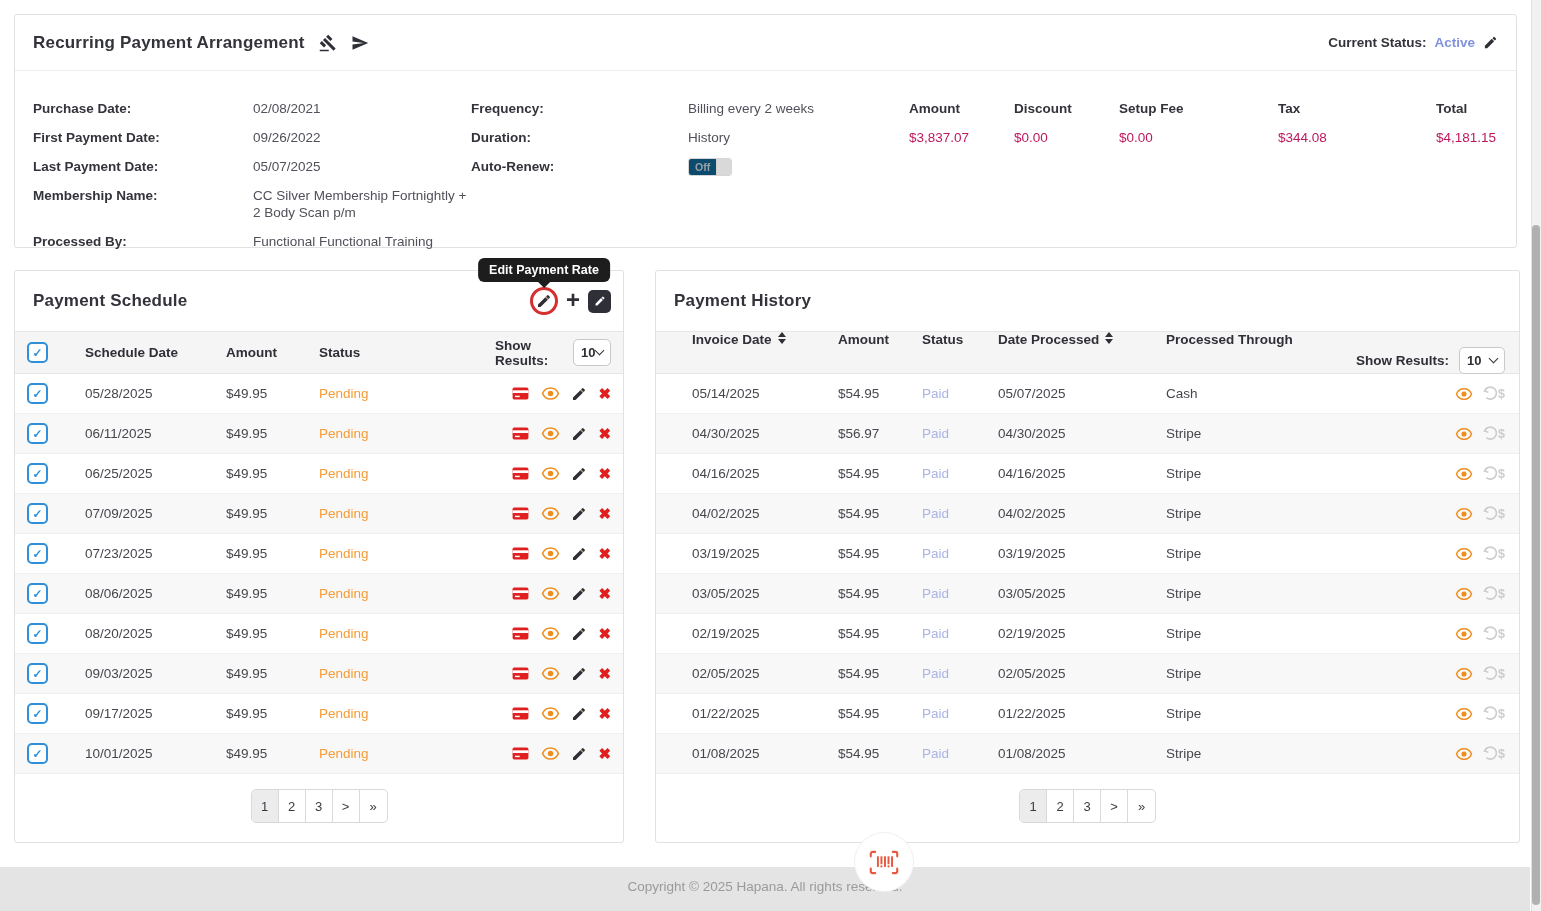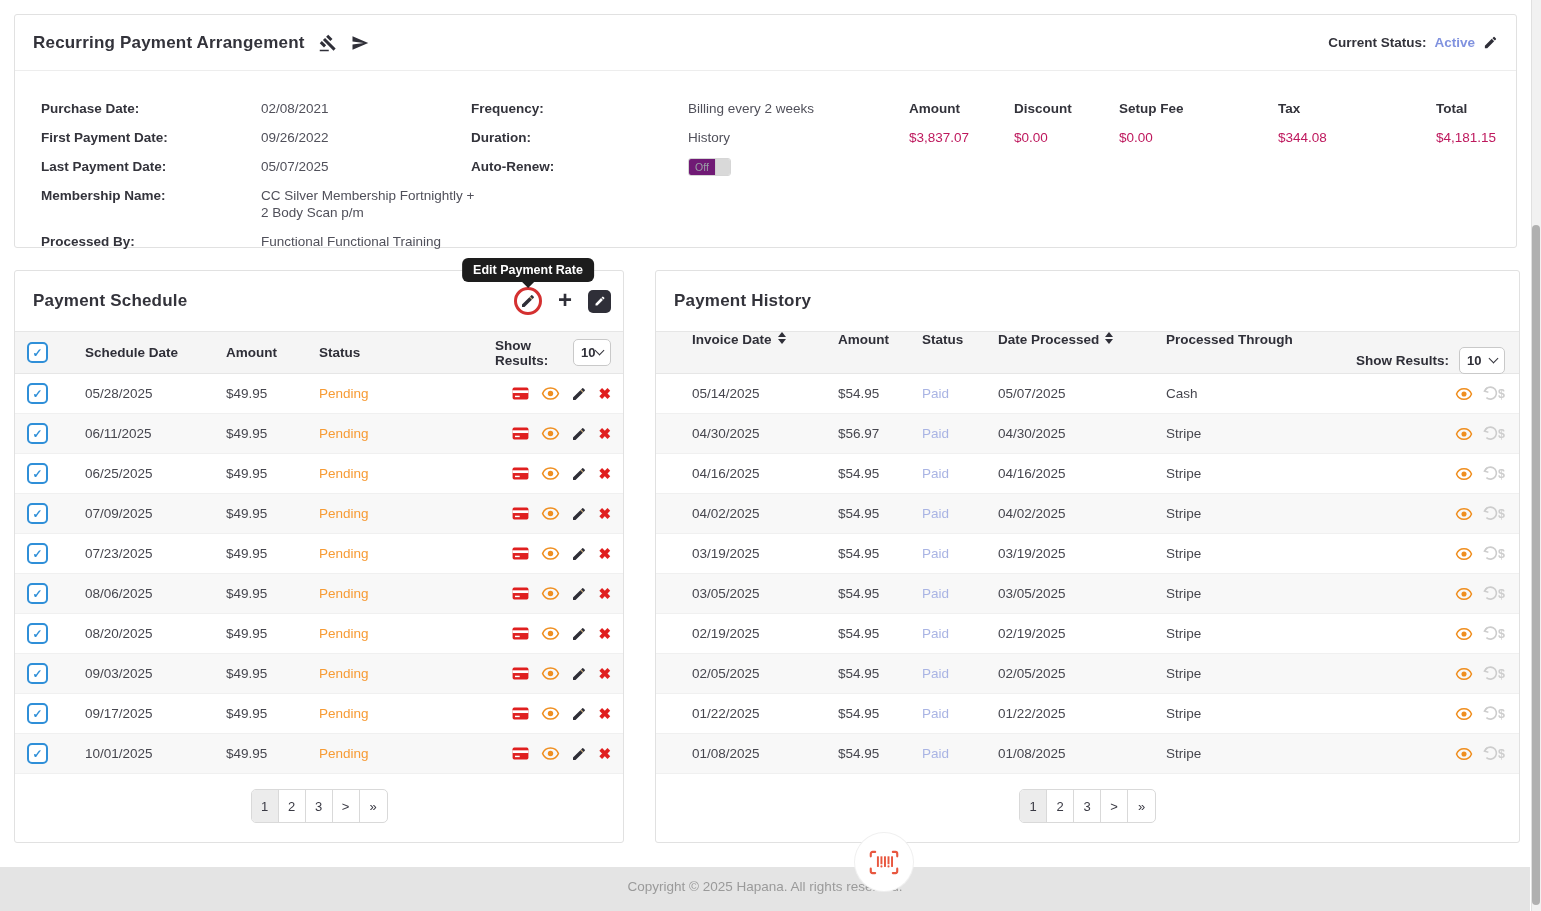--- a/index.html
+++ b/index.html
@@ -17,30 +17,30 @@
   #schedule-panel .panel-header, #history-panel .panel-header { height:60px; }
   .panel-title { font-size:17px; font-weight:bold; color:#33333b; letter-spacing:.2px; }
 
   .title-icon { display:inline-flex; margin-left:14px; align-items:center; }
   .status-group { margin-left:auto; display:flex; align-items:center; gap:8px; }
   .status-label { font-size:13.5px; font-weight:bold; color:#33333b; }
   .status-value { font-size:13.5px; font-weight:bold; color:#8092df; }
 
   
   .details { position:absolute; left:0; top:70px; right:0; bottom:0; }
-  .details-left { position:absolute; left:18px; top:15px; width:440px;margin-left:8px; }
+  .details-left { position:absolute; left:18px; top:15px; width:440px; }
   .details-mid  { position:absolute; left:456px; top:15px; width:410px; }
   .field-row { display:flex; margin-bottom:12px; line-height:17px; font-size:13.5px; }
   .details-left .flabel { width:220px; font-weight:bold; color:#33333b; }
   .details-left .fvalue { width:215px; color:#50505a; }
   .details-mid  .flabel { width:217px; font-weight:bold; color:#33333b; }
   .details-mid  .fvalue { color:#50505a; display:flex; align-items:center; gap:10px; }
 
   .toggle { display:inline-flex; height:18px; border:1px solid #d6d6d6; border-radius:3px; overflow:hidden; background:#fff; }
-  .toggle-label { padding:0 6px; display:flex; align-items:center; font-size:10.5px; font-weight:normal; color:#9aa0a6; background:#701a75; }
+  .toggle-label { padding:0 6px; display:flex; align-items:center; font-size:10.5px; font-weight:bold; color:#9aa0a6; background:#0c4a6e; }
   .toggle-knob { width:15px; background:#d9d9d9; border-left:1px solid #cfcfcf; }
 
   .totals { position:absolute; left:894px; top:15px; display:grid; grid-template-columns:105px 105px 159px 158px auto; }
   .total-item .tlabel { font-size:13.5px; font-weight:bold; color:#33333b; margin-bottom:12px; line-height:17px; }
   .total-item .tvalue { font-size:13.5px; color:#be185d; line-height:17px; }
 
   
   .thead { display:grid; align-items:center; height:43px; background:#f5f5f5;
            border-top:1px solid #e6e6e6; border-bottom:1px solid #e6e6e6;
            font-weight:bold; font-size:13.5px; color:#2f2f38; }
@@ -72,21 +72,21 @@
   .sort i { width:0; height:0; border-left:4px solid transparent; border-right:4px solid transparent; }
   .sort .up { border-bottom:5px solid #2f2f38; }
   .sort .dn { border-top:5px solid #2f2f38; }
 
   .icons-cell { display:flex; align-items:center; justify-content:flex-end; gap:11px; }
   .x-icon { color:#e01f1f; font-size:15px; font-weight:bold; line-height:1; }
   .refund { display:inline-flex; align-items:center; }
   .rf-d { color:#cdcdcd; font-size:12.5px; font-weight:bold; margin-left:-1px; }
 
   
-  .header-icons { position:absolute; right:12px; top:0; height:60px; display:flex; align-items:center; gap:16px; }
+  .header-icons { position:absolute; right:12px; top:0; height:60px; display:flex; align-items:center; gap:8px; }
   .ring { position:relative; width:28px; height:28px; border:3px solid #d43030; border-radius:50%;
           display:flex; align-items:center; justify-content:center; }
   .tooltip { position:absolute; bottom:calc(100% + 8px); left:50%; transform:translateX(-50%);
              background:#1d1d1d; color:#fff; font-size:12.5px; font-weight:bold;
              padding:5px 11px; border-radius:6px; white-space:nowrap; z-index:6; }
   .tooltip:after { content:""; position:absolute; top:100%; left:50%; transform:translateX(-50%);
                    border:6px solid transparent; border-top-color:#1d1d1d; }
   .plus-icon { font-size:24px; font-weight:bold; color:#2f2f38; line-height:1; margin-top:-2px; }
   .edit-square { width:23px; height:23px; background:#2f2f38; border-radius:5px;
                  display:flex; align-items:center; justify-content:center; }

